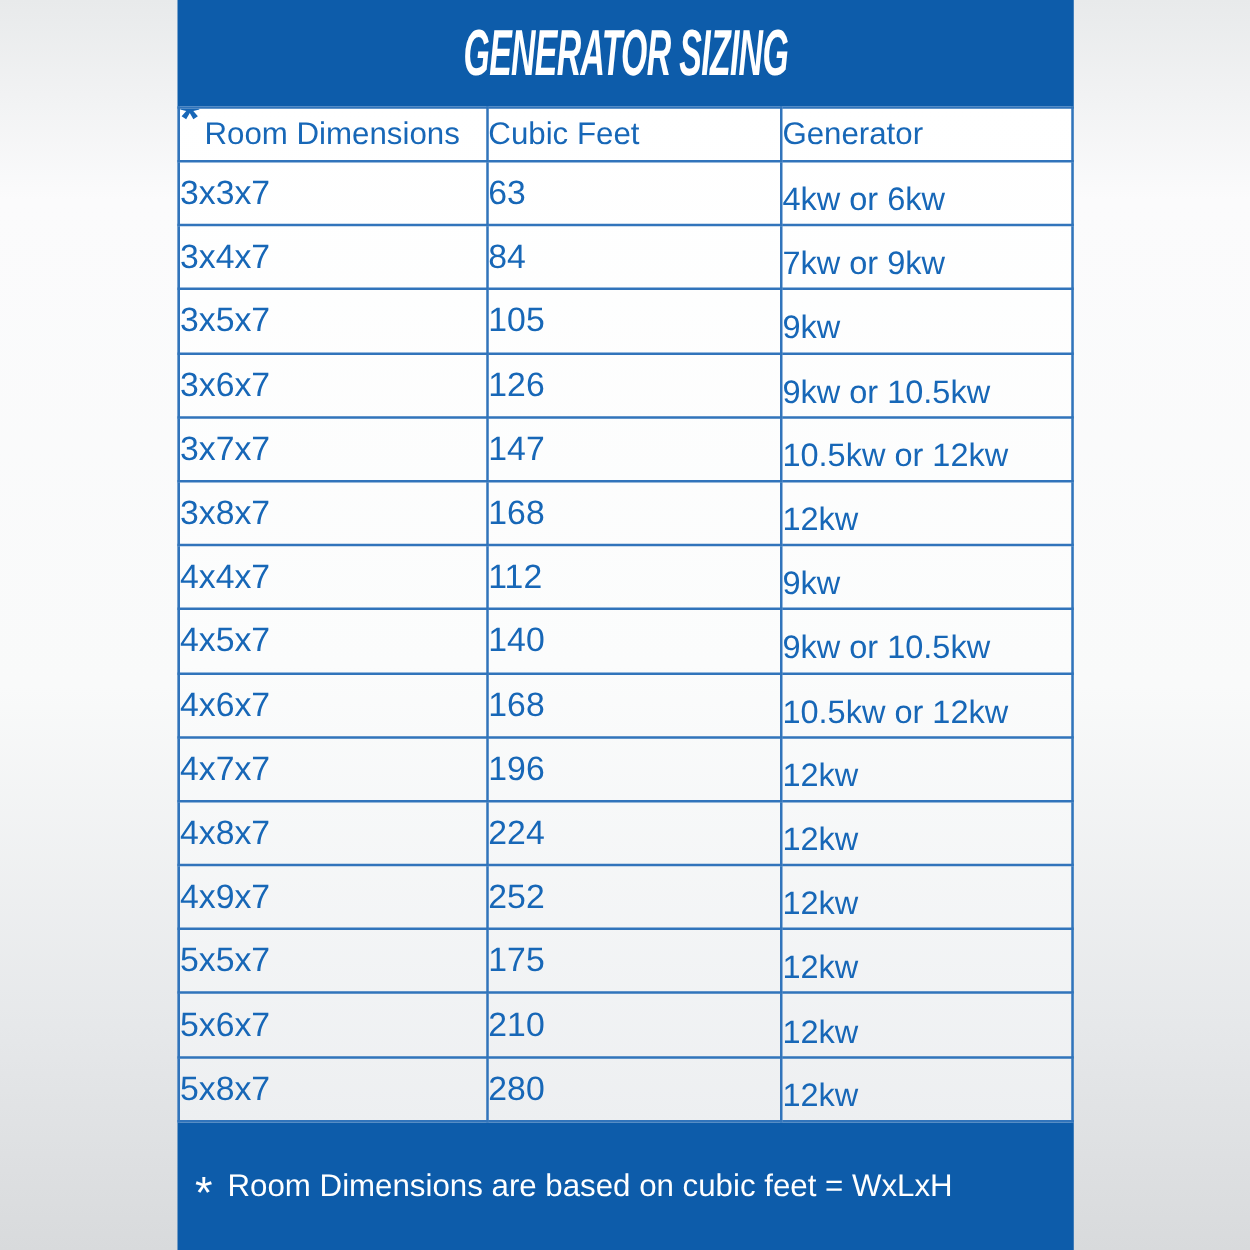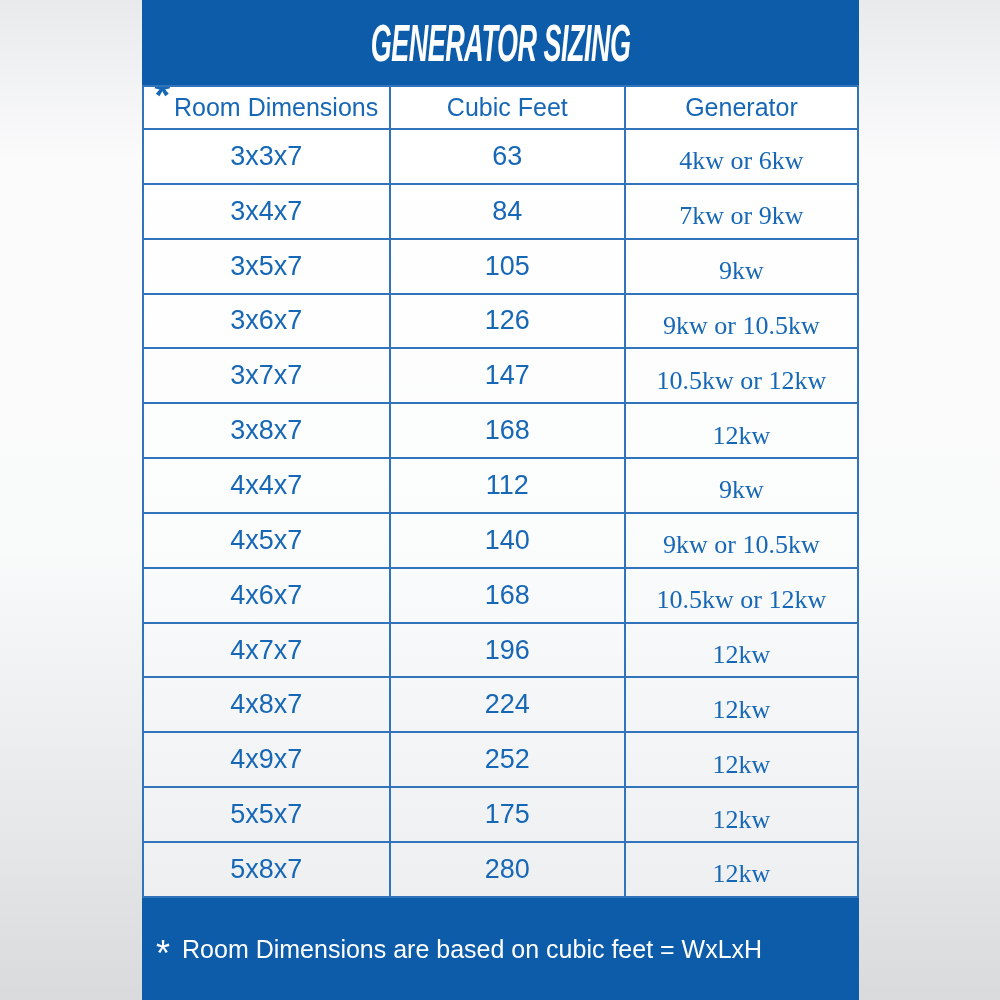--- a/index.html
+++ b/index.html
@@ -21,27 +21,27 @@
     letter-spacing:-1px; transform:scaleX(0.52); transform-origin:center;
   }
   .table-wrap {
     position:absolute; top:85px; left:0; right:0; bottom:102px;
     background:linear-gradient(180deg,#ffffff 0%,#fbfcfc 55%,#edeff1 100%);
   }
   table {
     width:100%; height:100%; border-collapse:collapse; table-layout:fixed;
   }
   th, td {
-    border:2px solid #3174bb; text-align:center; color:#1767b7;
+    border:2px solid #3174bb; text-align:left; color:#1767b7;
     overflow:hidden; white-space:nowrap;
   }
   thead tr { height:43px; }
   th { font-size:25px; font-weight:normal; }
   td { font-size:27px;margin-top:12px; }
-  td[data-name="generator-cell"] { padding-top:10px; font-size:26px;font-family:Liberation Serif, serif; }
+  td[data-name="generator-cell"] { padding-top:10px; font-size:26px; }
   .ast {
     display:inline-block; font-size:40px; font-weight:bold;
     transform:translateY(-7px); margin-right:4px; line-height:0;
   }
   .footer {
     position:absolute; left:0; right:0; bottom:0; height:102px;
     display:flex; align-items:center; padding-left:14px;
     color:#ffffff; font-size:25px;
   }
   .foot-ast {
@@ -134,20 +134,25 @@
             <td data-name="room-dimensions-cell">4x9x7</td>
             <td data-name="cubic-feet-cell">252</td>
             <td data-name="generator-cell">12kw</td>
           </tr>
           <tr data-name="table-row">
             <td data-name="room-dimensions-cell">5x5x7</td>
             <td data-name="cubic-feet-cell">175</td>
             <td data-name="generator-cell">12kw</td>
           </tr>
           <tr data-name="table-row">
+            <td data-name="room-dimensions-cell">5x6x7</td>
+            <td data-name="cubic-feet-cell">210</td>
+            <td data-name="generator-cell">12kw</td>
+          </tr>
+          <tr data-name="table-row">
             <td data-name="room-dimensions-cell">5x8x7</td>
             <td data-name="cubic-feet-cell">280</td>
             <td data-name="generator-cell">12kw</td>
           </tr>
         </tbody>
     </table>
   </div>
 
   <div class="footer" data-name="footnote">
     <span class="foot-ast" data-name="footnote-asterisk-icon">*</span>

